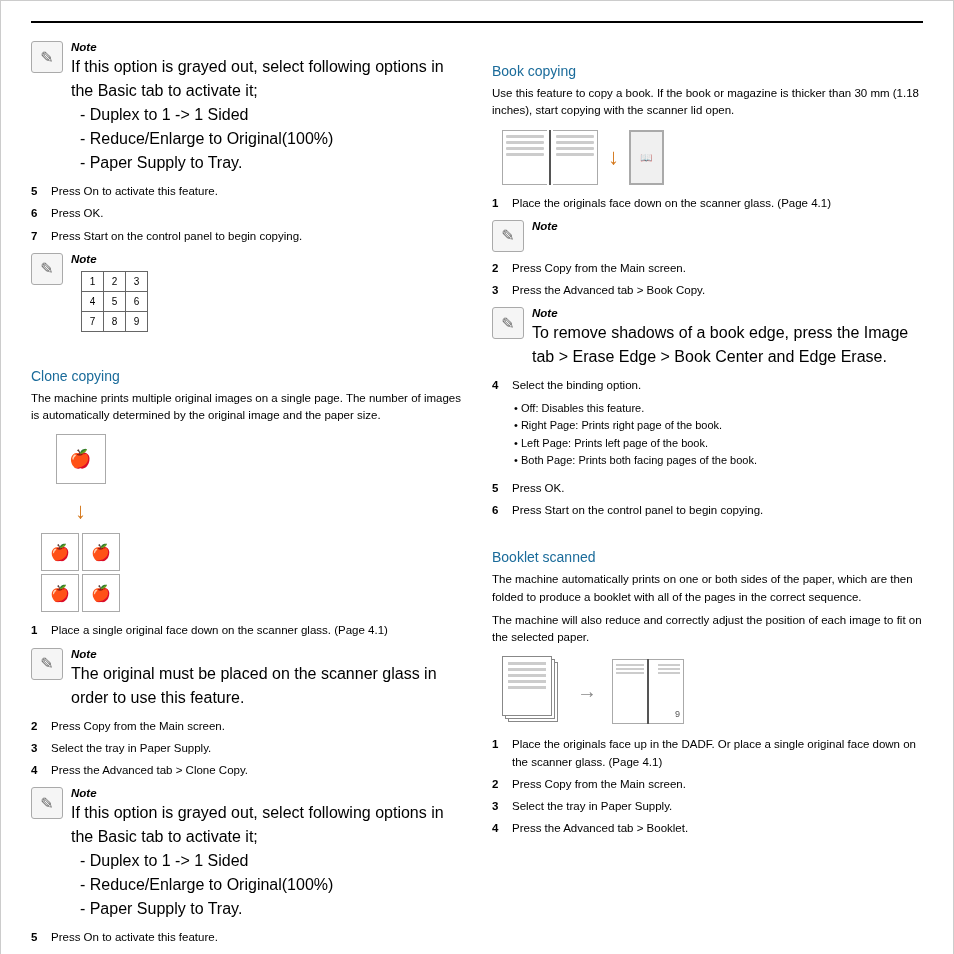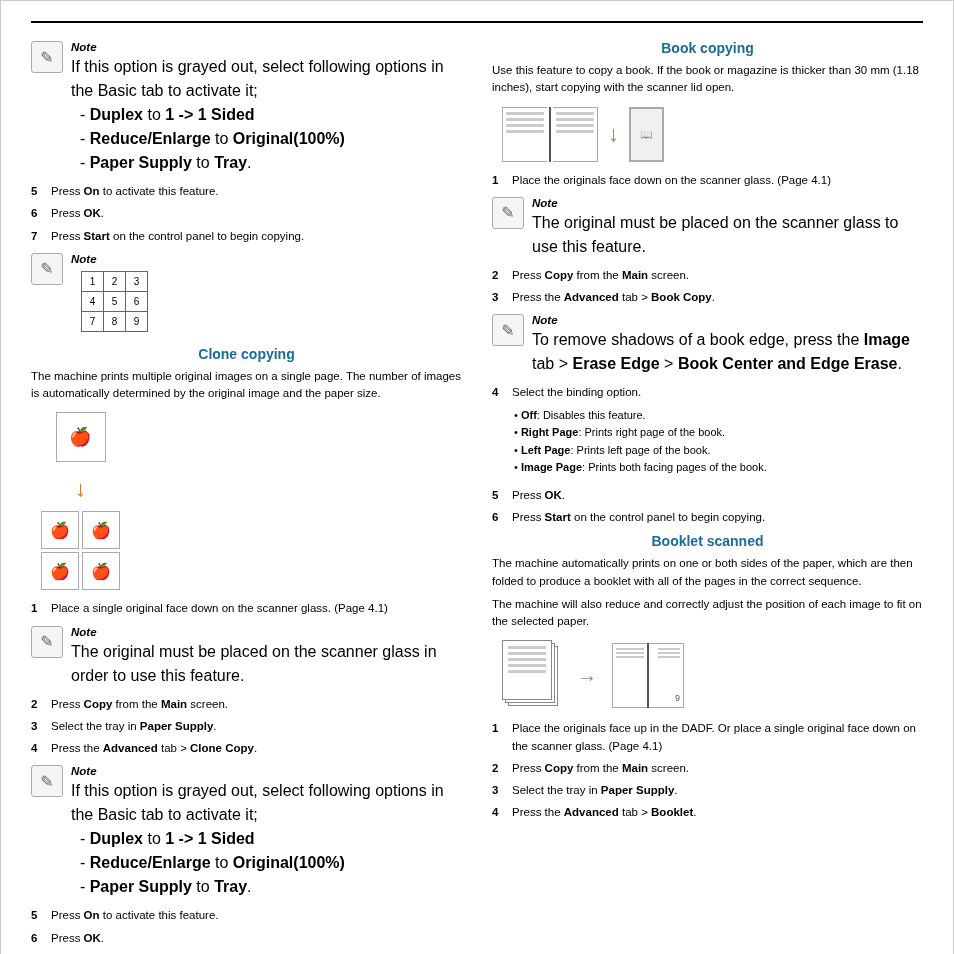--- a/index.html
+++ b/index.html
@@ -21,24 +21,23 @@
     .two-col {
       display: flex;
       gap: 30px;
     }
     .col {
       flex: 1;
     }
     .section-title {
       color: #1a6b9a;
       font-size: 14px;
-      font-weight: bold;
+      font-weight: normal;
       margin-bottom: 6px;
-      margin-top: 7px;
-      text-align: center;
+      margin-top: 30px;
     }
     .body-text {
       font-size: 11.5px;
       line-height: 1.5;
       margin-bottom: 6px;
     }
     .note-box {
       display: flex;
       gap: 8px;
       margin: 8px 0;
@@ -84,21 +83,21 @@
     }
     .step-text { flex: 1; }
     .bullet-list {
       margin-left: 8px;
     }
     .bullet-list li {
       list-style: none;
       font-size: 11px;
       line-height: 1.6;
     }
-    b { font-weight: bold; }
+    b { font-weight: normal; }
     .grid-table {
       border-collapse: collapse;
       margin: 6px 0 6px 10px;
     }
     .grid-table td {
       border: 1px solid #666;
       width: 22px;
       height: 20px;
       text-align: center;
       font-size: 10px;
@@ -367,21 +366,20 @@
 
       <div class="step">
         <span class="step-num">1</span>
         <span class="step-text">Place the originals face down on the scanner glass. (Page 4.1)</span>
       </div>
 
       <div class="note-box">
         <div class="note-icon">✎</div>
         <div class="note-content">
           <div class="note-label">Note</div>
-          <div class="note-text">The original must be placed on the scanner glass to use this feature.</div>
         </div>
       </div>
 
       <div class="step">
         <span class="step-num">2</span>
         <span class="step-text">Press <b>Copy</b> from the <b>Main</b> screen.</span>
       </div>
       <div class="step">
         <span class="step-num">3</span>
         <span class="step-text">Press the <b>Advanced</b> tab &gt; <b>Book Copy</b>.</span>
@@ -399,21 +397,21 @@
 
       <div class="step">
         <span class="step-num">4</span>
         <span class="step-text">Select the binding option.</span>
       </div>
 
       <ul class="bullet-list" style="margin-left:22px;margin-bottom:10px;">
         <li>• <b>Off</b>: Disables this feature.</li>
         <li>• <b>Right Page</b>: Prints right page of the book.</li>
         <li>• <b>Left Page</b>: Prints left page of the book.</li>
-        <li>• <b>Image Page</b>: Prints both facing pages of the book.</li>
+        <li>• <b>Both Page</b>: Prints both facing pages of the book.</li>
       </ul>
 
       <div class="step">
         <span class="step-num">5</span>
         <span class="step-text">Press <b>OK</b>.</span>
       </div>
       <div class="step">
         <span class="step-num">6</span>
         <span class="step-text">Press <b>Start</b> on the control panel to begin copying.</span>
       </div>

